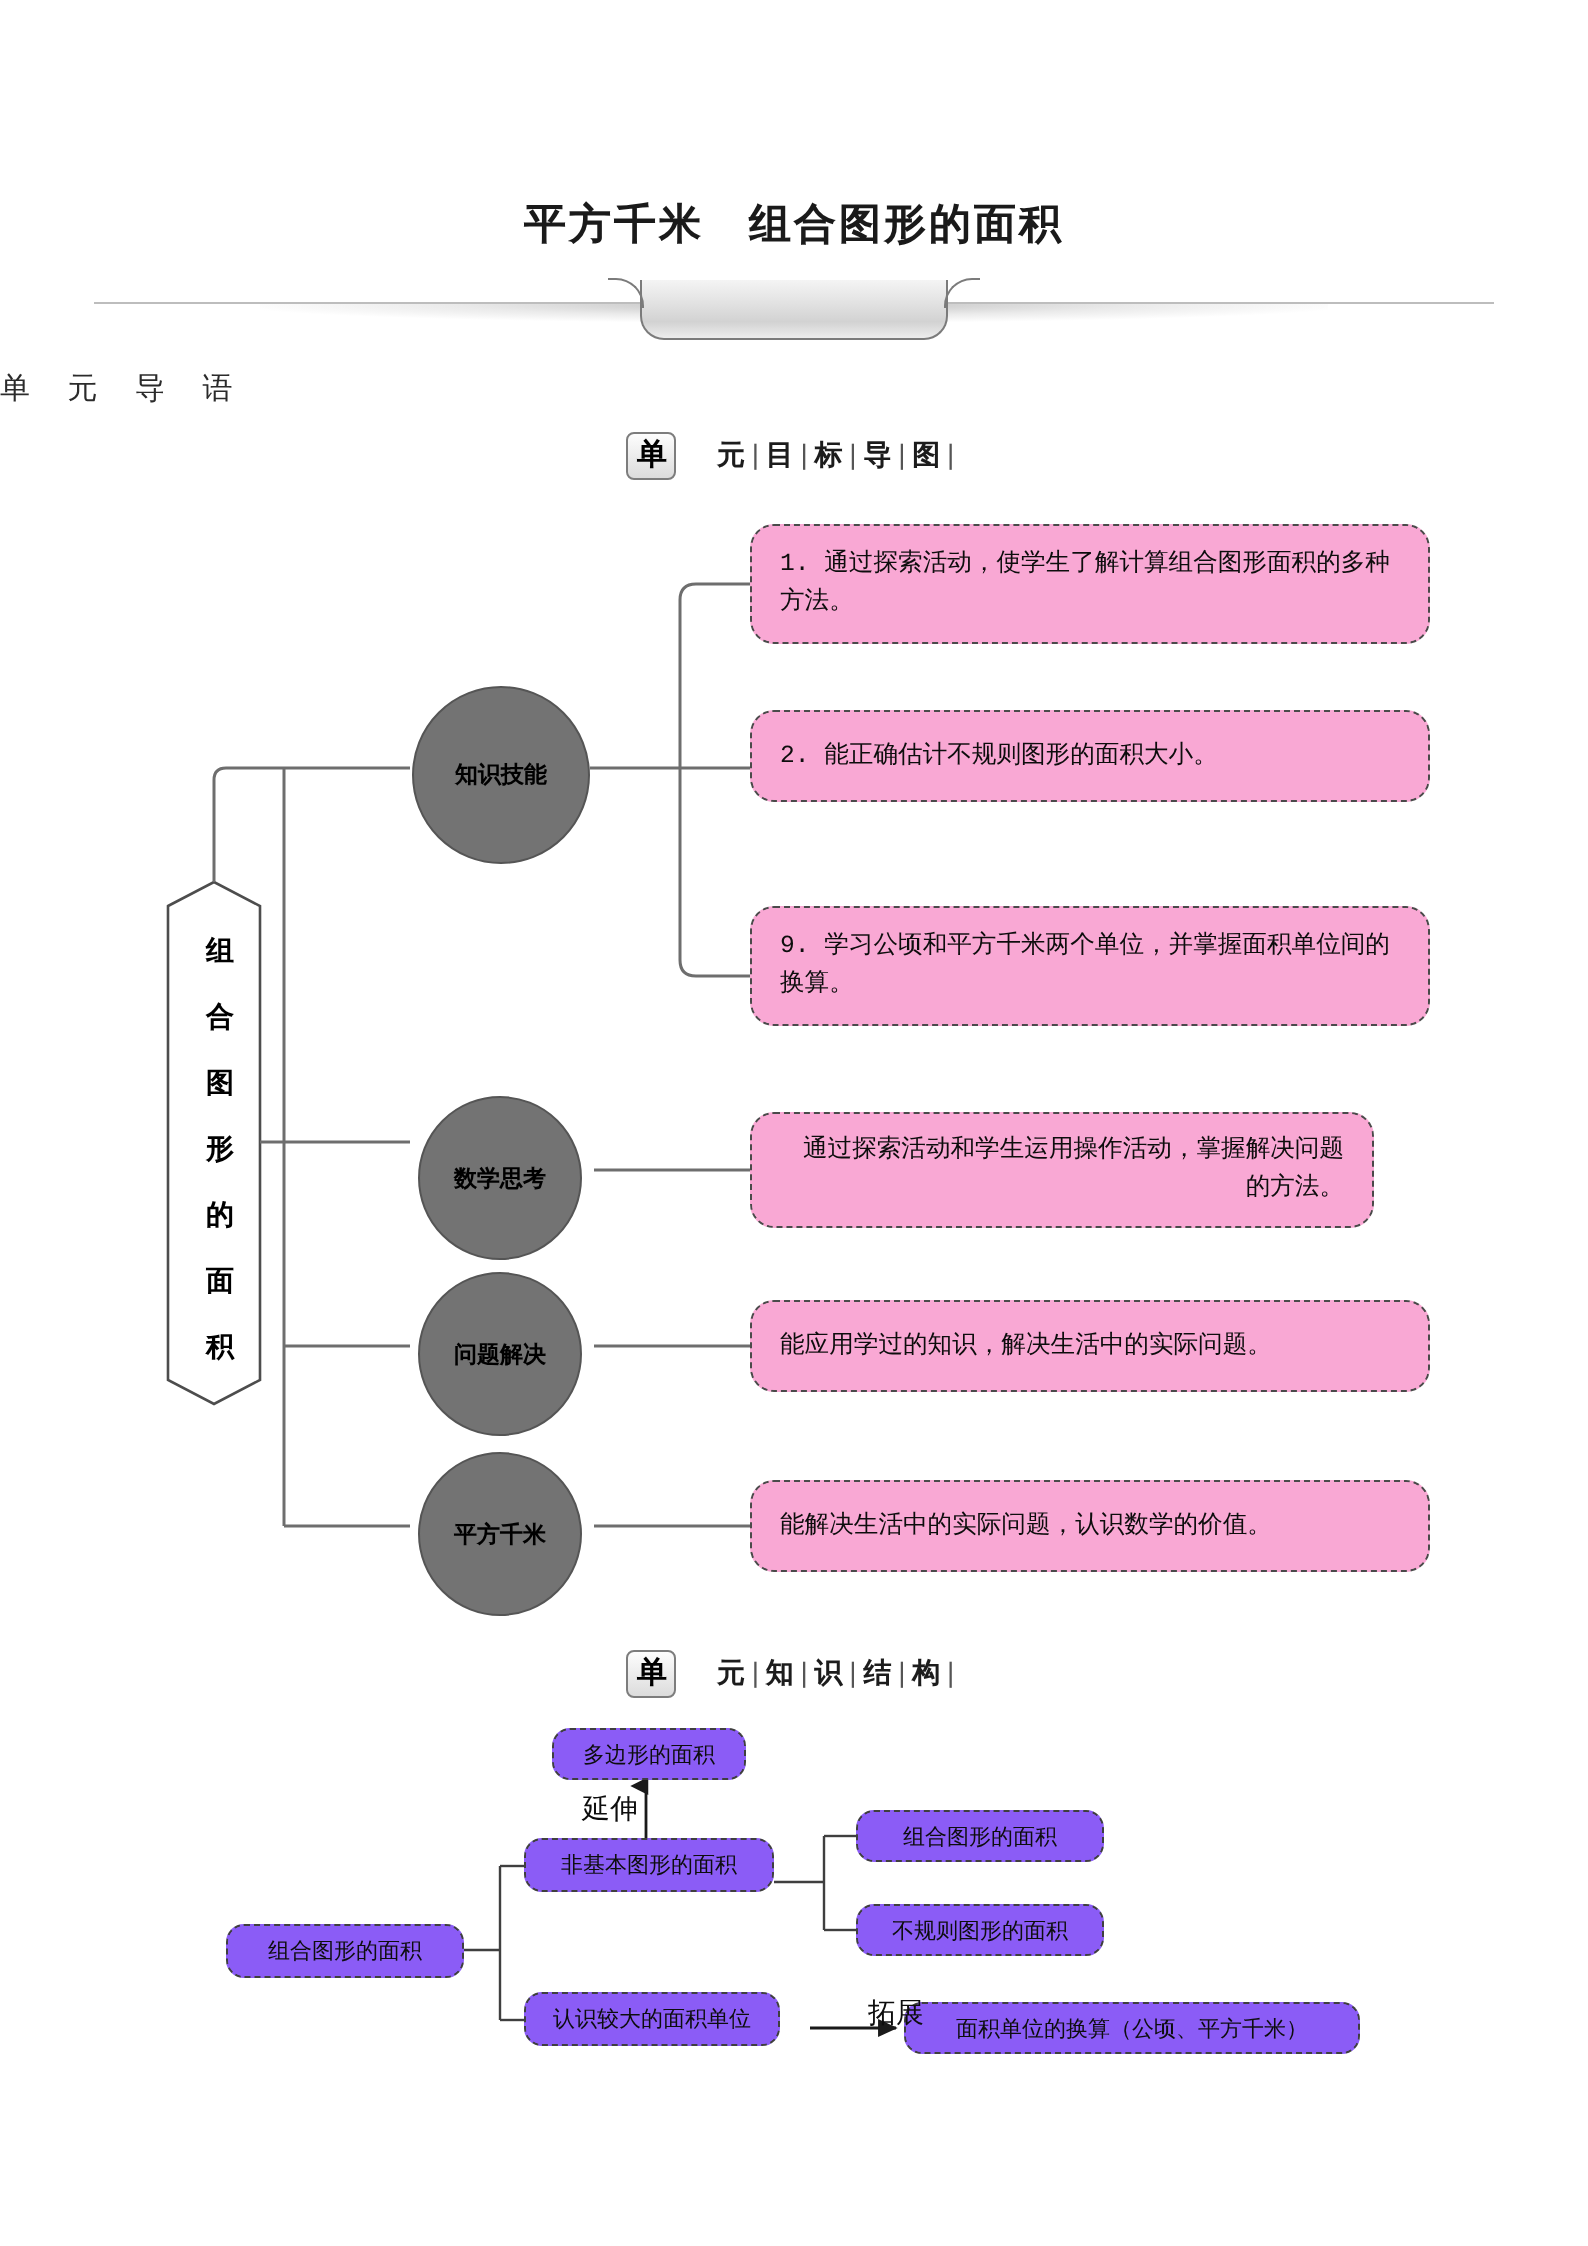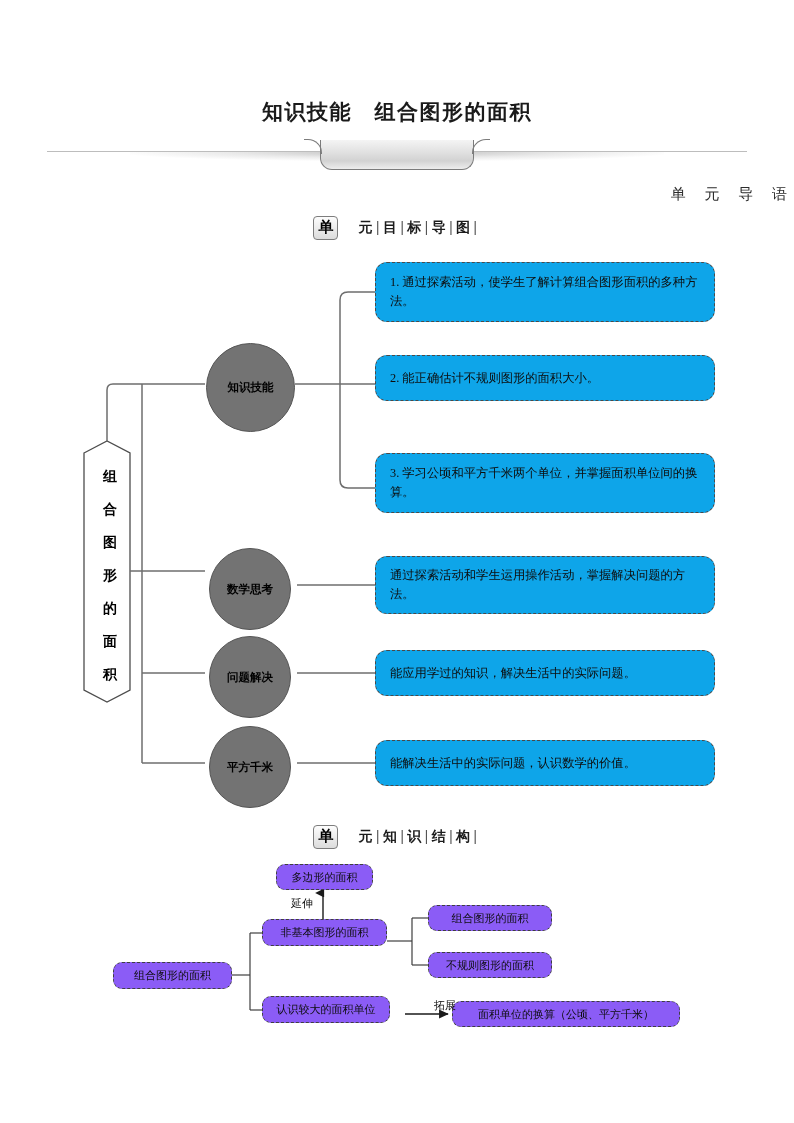--- a/index.html
+++ b/index.html
@@ -91,21 +91,21 @@
     border-right: none;
     border-bottom: none;
   }
 
   
   .guide-heading {
     position: absolute;
     left: 0;
     top: 185px;
     width: 794px;
-    text-align: right;
+    text-align: left;
     font-family: "DejaVu Sans", "Liberation Sans", sans-serif;
     font-size: 15px;
     letter-spacing: 7px;
     color: #2b2b2b;
   }
   .sec-head {
     position: absolute;
     width: 794px;
     left: 0;
     text-align: center;
@@ -178,26 +178,26 @@
     font-size: 11.5px;
     color: #000;
     box-sizing: border-box;
   }
 
   
   .box {
     position: absolute;
     border: 1.4px dashed #4a4a4a;
     border-radius: 12px;
-    background: #0ea5e9;
+    background: #f9a8d4;
     box-sizing: border-box;
     display: flex;
     align-items: center;
     padding: 6px 14px;
-    font-family: Liberation Serif, serif;
+    font-family: Liberation Mono, monospace;
     font-size: 12.3px;
     line-height: 19px;
     color: #0d0d0d;
   }
   .box .txt { display: block; }
 
   
   .tnode {
     position: absolute;
     border: 1.3px dashed #3f3f3f;
@@ -208,29 +208,29 @@
     align-items: center;
     justify-content: center;
     font-family: "DejaVu Serif", "Liberation Serif", serif;
     font-size: 11px;
     color: #0d0d0d;
     white-space: nowrap;
   }
   .tlabel {
     position: absolute;
     font-family: "DejaVu Serif", "Liberation Serif", serif;
-    font-size: 11px;
+    font-size: 14px;
     color: #0d0d0d;
     white-space: nowrap;
   }
 </style>
 </head>
 <body>
 
-<div class="page-title">知识技能　组合图形的面积</div>
+<div class="page-title">平方千米　组合图形的面积</div>
 <div class="title-rule"></div>
 <div class="title-rule-shadow"></div>
 <div class="ribbon"></div>
 
 <div class="guide-heading">单 元 导 语</div>
 
 <div class="sec-head" style="top:216px;">
   <span class="badge">单</span><span class="rest"><span class="ch">元</span><span class="bar">|</span><span class="ch">目</span><span class="bar">|</span><span class="ch">标</span><span class="bar">|</span><span class="ch">导</span><span class="bar">|</span><span class="ch">图</span><span class="bar">|</span></span>
 </div>
 
@@ -280,23 +280,23 @@
 <div class="circle-node" style="left:209px; top:636px; width:82px; height:82px;">问题解决</div>
 <div class="circle-node" style="left:209px; top:726px; width:82px; height:82px;">平方千米</div>
 
 <div class="box" style="left:375px; top:262px; width:340px; height:60px;">
   <span class="txt">1. 通过探索活动，使学生了解计算组合图形面积的多种方法。</span>
 </div>
 <div class="box" style="left:375px; top:355px; width:340px; height:46px;">
   <span class="txt">2. 能正确估计不规则图形的面积大小。</span>
 </div>
 <div class="box" style="left:375px; top:453px; width:340px; height:60px;">
-  <span class="txt">3. 学习公顷和平方千米两个单位，并掌握面积单位间的换算。</span>
-</div>
-<div class="box" style="left:375px; top:556px; width:340px; height:58px;">
+  <span class="txt">9. 学习公顷和平方千米两个单位，并掌握面积单位间的换算。</span>
+</div>
+<div class="box" style="left:375px; top:556px; width:312px; height:58px;text-align:right;">
   <span class="txt">通过探索活动和学生运用操作活动，掌握解决问题的方法。</span>
 </div>
 <div class="box" style="left:375px; top:650px; width:340px; height:46px;">
   <span class="txt">能应用学过的知识，解决生活中的实际问题。</span>
 </div>
 <div class="box" style="left:375px; top:740px; width:340px; height:46px;">
   <span class="txt">能解决生活中的实际问题，认识数学的价值。</span>
 </div>
 
 <div class="sec-head" style="top:825px;">

